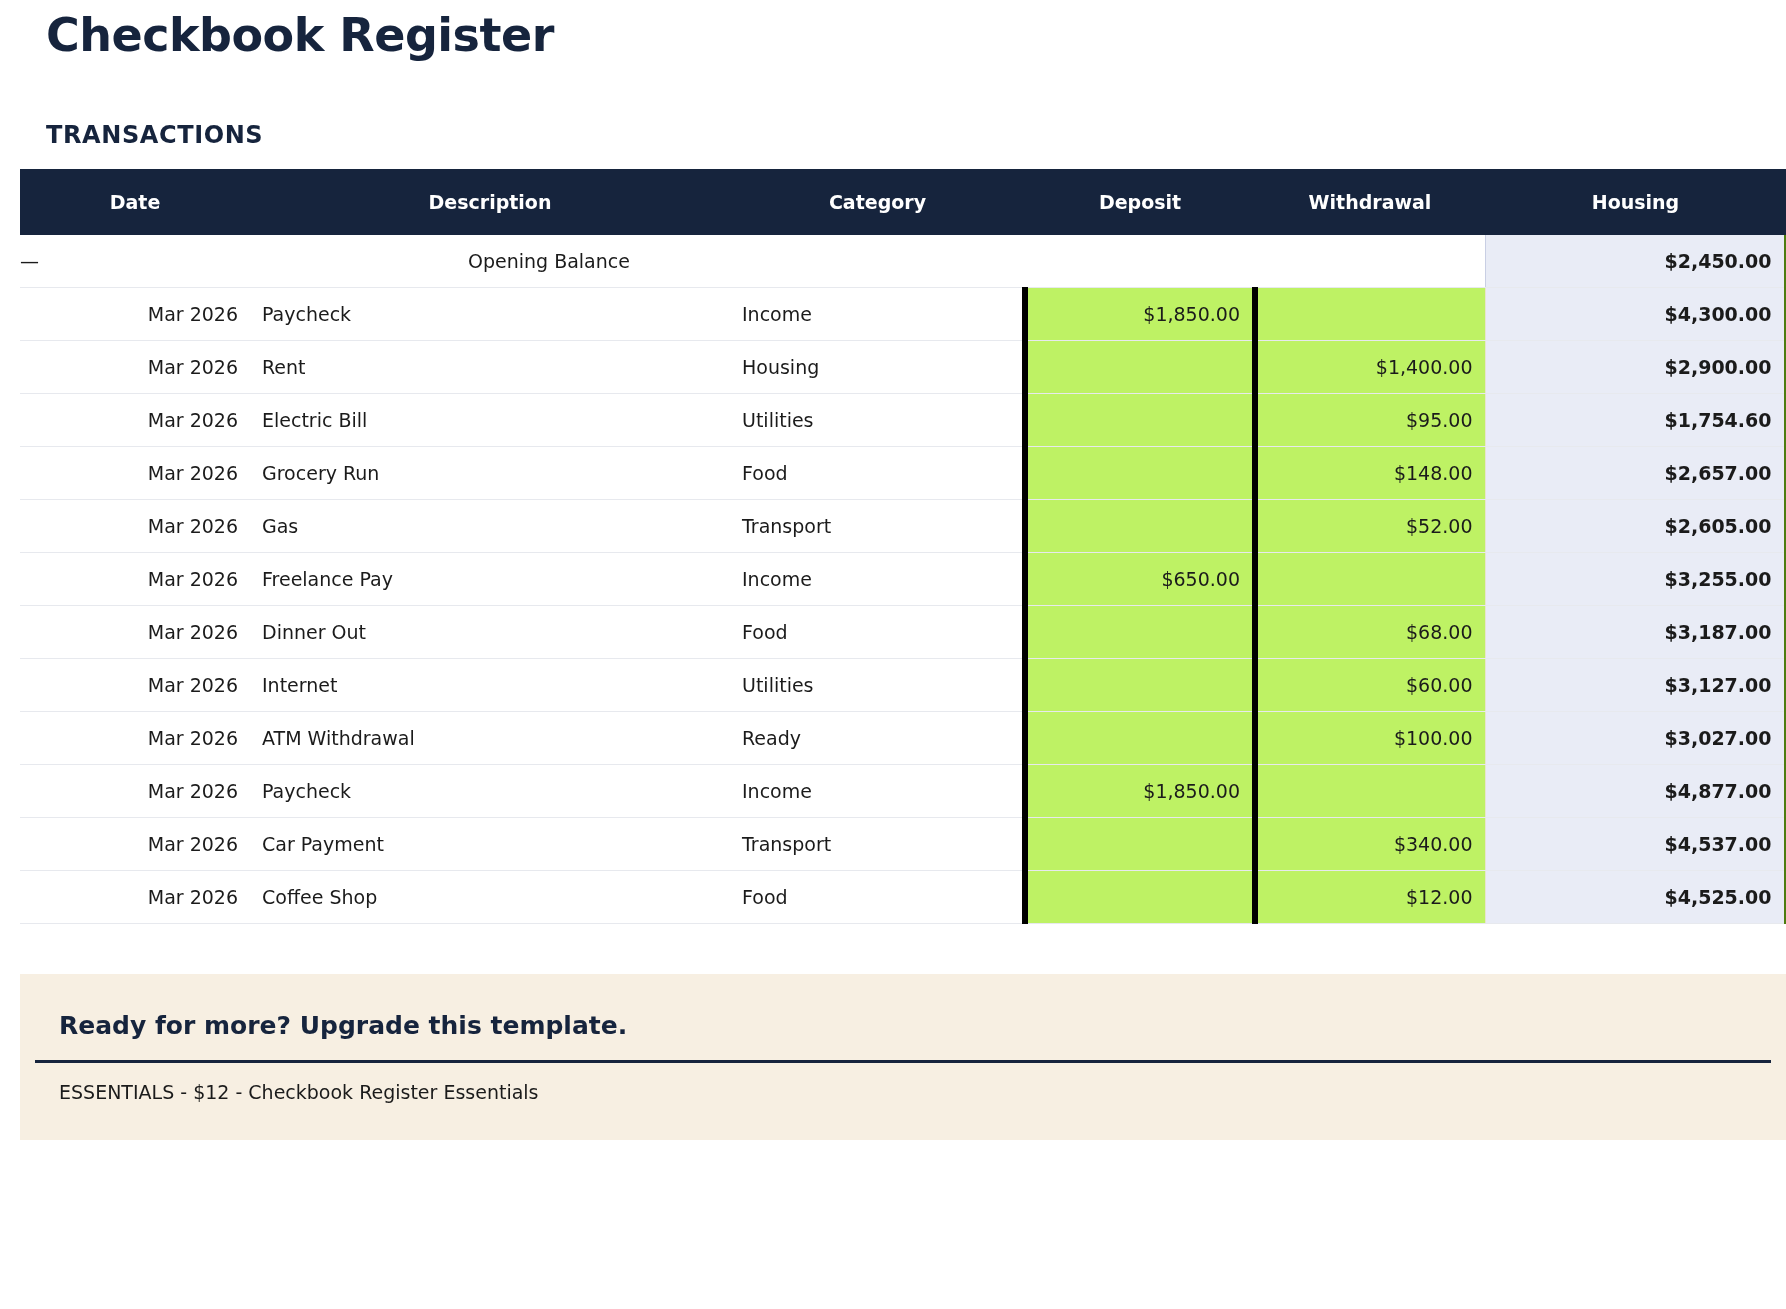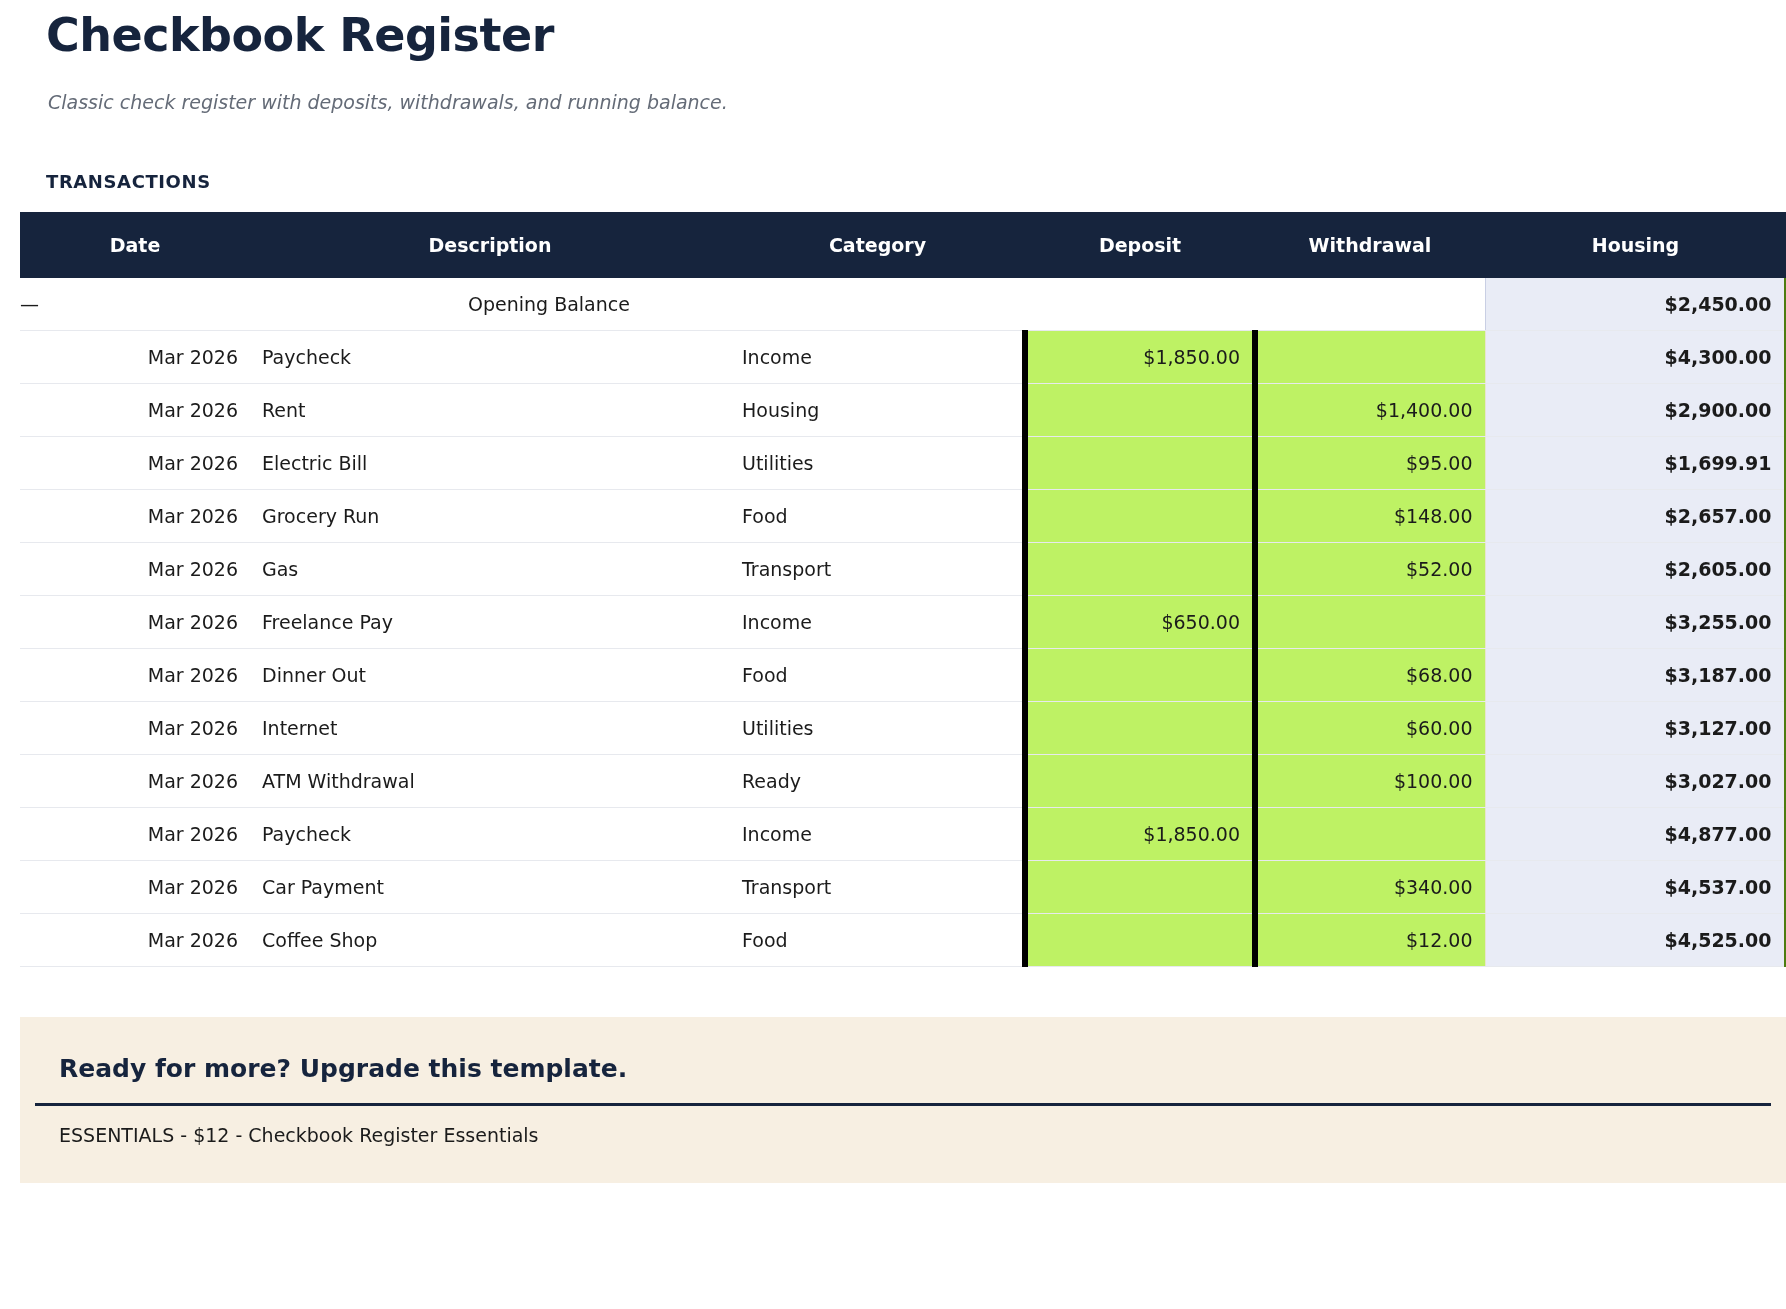--- a/index.html
+++ b/index.html
@@ -25,21 +25,21 @@
     margin: 8px 0 0 46px;
     line-height: 1.2;
   }
   .subtitle {
     font-style: italic;
     font-size: 19px;
     color: #646b77;
     margin: 28px 0 0 48px;
   }
   .section-label {
-    font-size: 18px;
+    font-size: 24px;
     font-weight: bold;
     color: #16243d;
     letter-spacing: 0.6px;
     margin: 58px 0 0 46px;
   }
   table.register {
     width: 1766px;
     margin: 20px 0 0 20px;
     border-collapse: collapse;
     table-layout: fixed;
@@ -118,21 +118,20 @@
     border-radius: 18px;
   }
 </style>
 </head>
 <body>
 
 <div class="page">
 
   <h1 class="title">Checkbook Register</h1>
 
-  <div class="subtitle">Classic check register with deposits, withdrawals, and running balance.</div>
 
   <div class="section-label">TRANSACTIONS</div>
 
   <table class="register">
     <colgroup>
       <col class="c-date">
       <col class="c-desc">
       <col class="c-cat">
       <col class="c-dep">
       <col class="c-wit">
@@ -172,21 +171,21 @@
           <td class="money dep"></td>
           <td class="money wit">$1,400.00</td>
           <td class="bal">$2,900.00</td>
         </tr>
         <tr>
           <td class="date">Mar 2026</td>
           <td class="desc">Electric Bill</td>
           <td class="cat">Utilities</td>
           <td class="money dep"></td>
           <td class="money wit">$95.00</td>
-          <td class="bal">$1,699.91</td>
+          <td class="bal">$1,754.60</td>
         </tr>
         <tr>
           <td class="date">Mar 2026</td>
           <td class="desc">Grocery Run</td>
           <td class="cat">Food</td>
           <td class="money dep"></td>
           <td class="money wit">$148.00</td>
           <td class="bal">$2,657.00</td>
         </tr>
         <tr>

